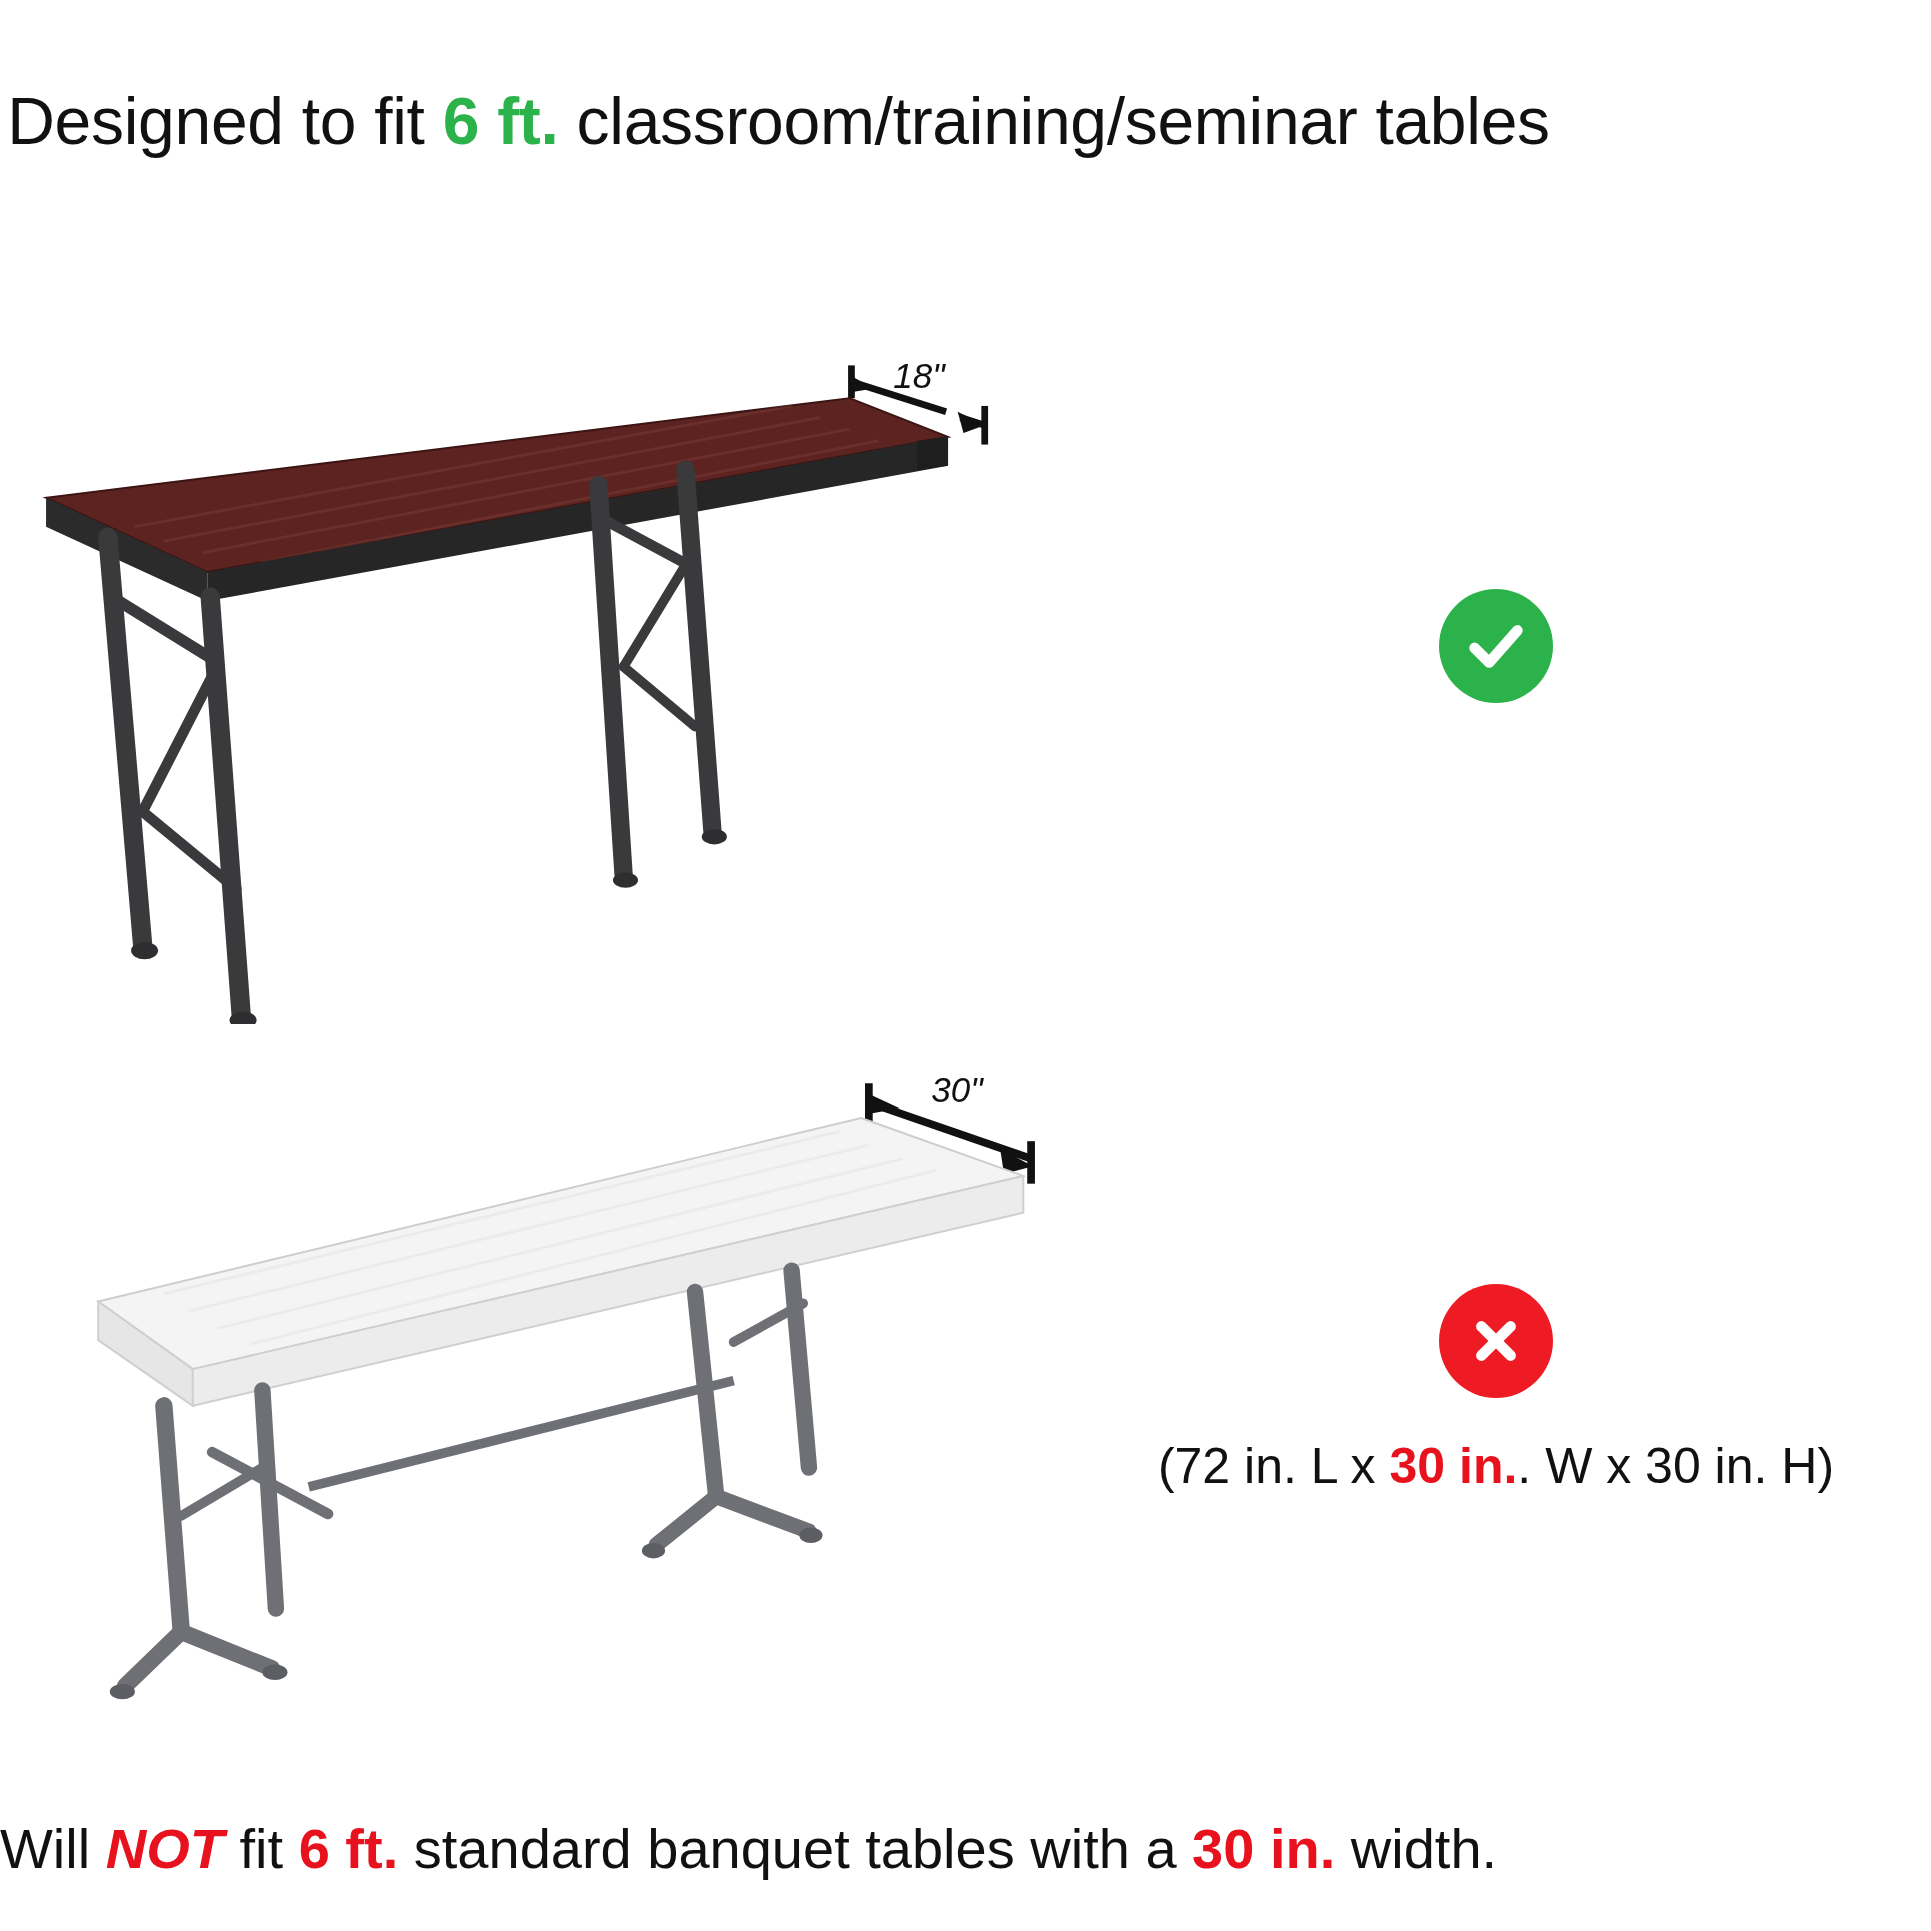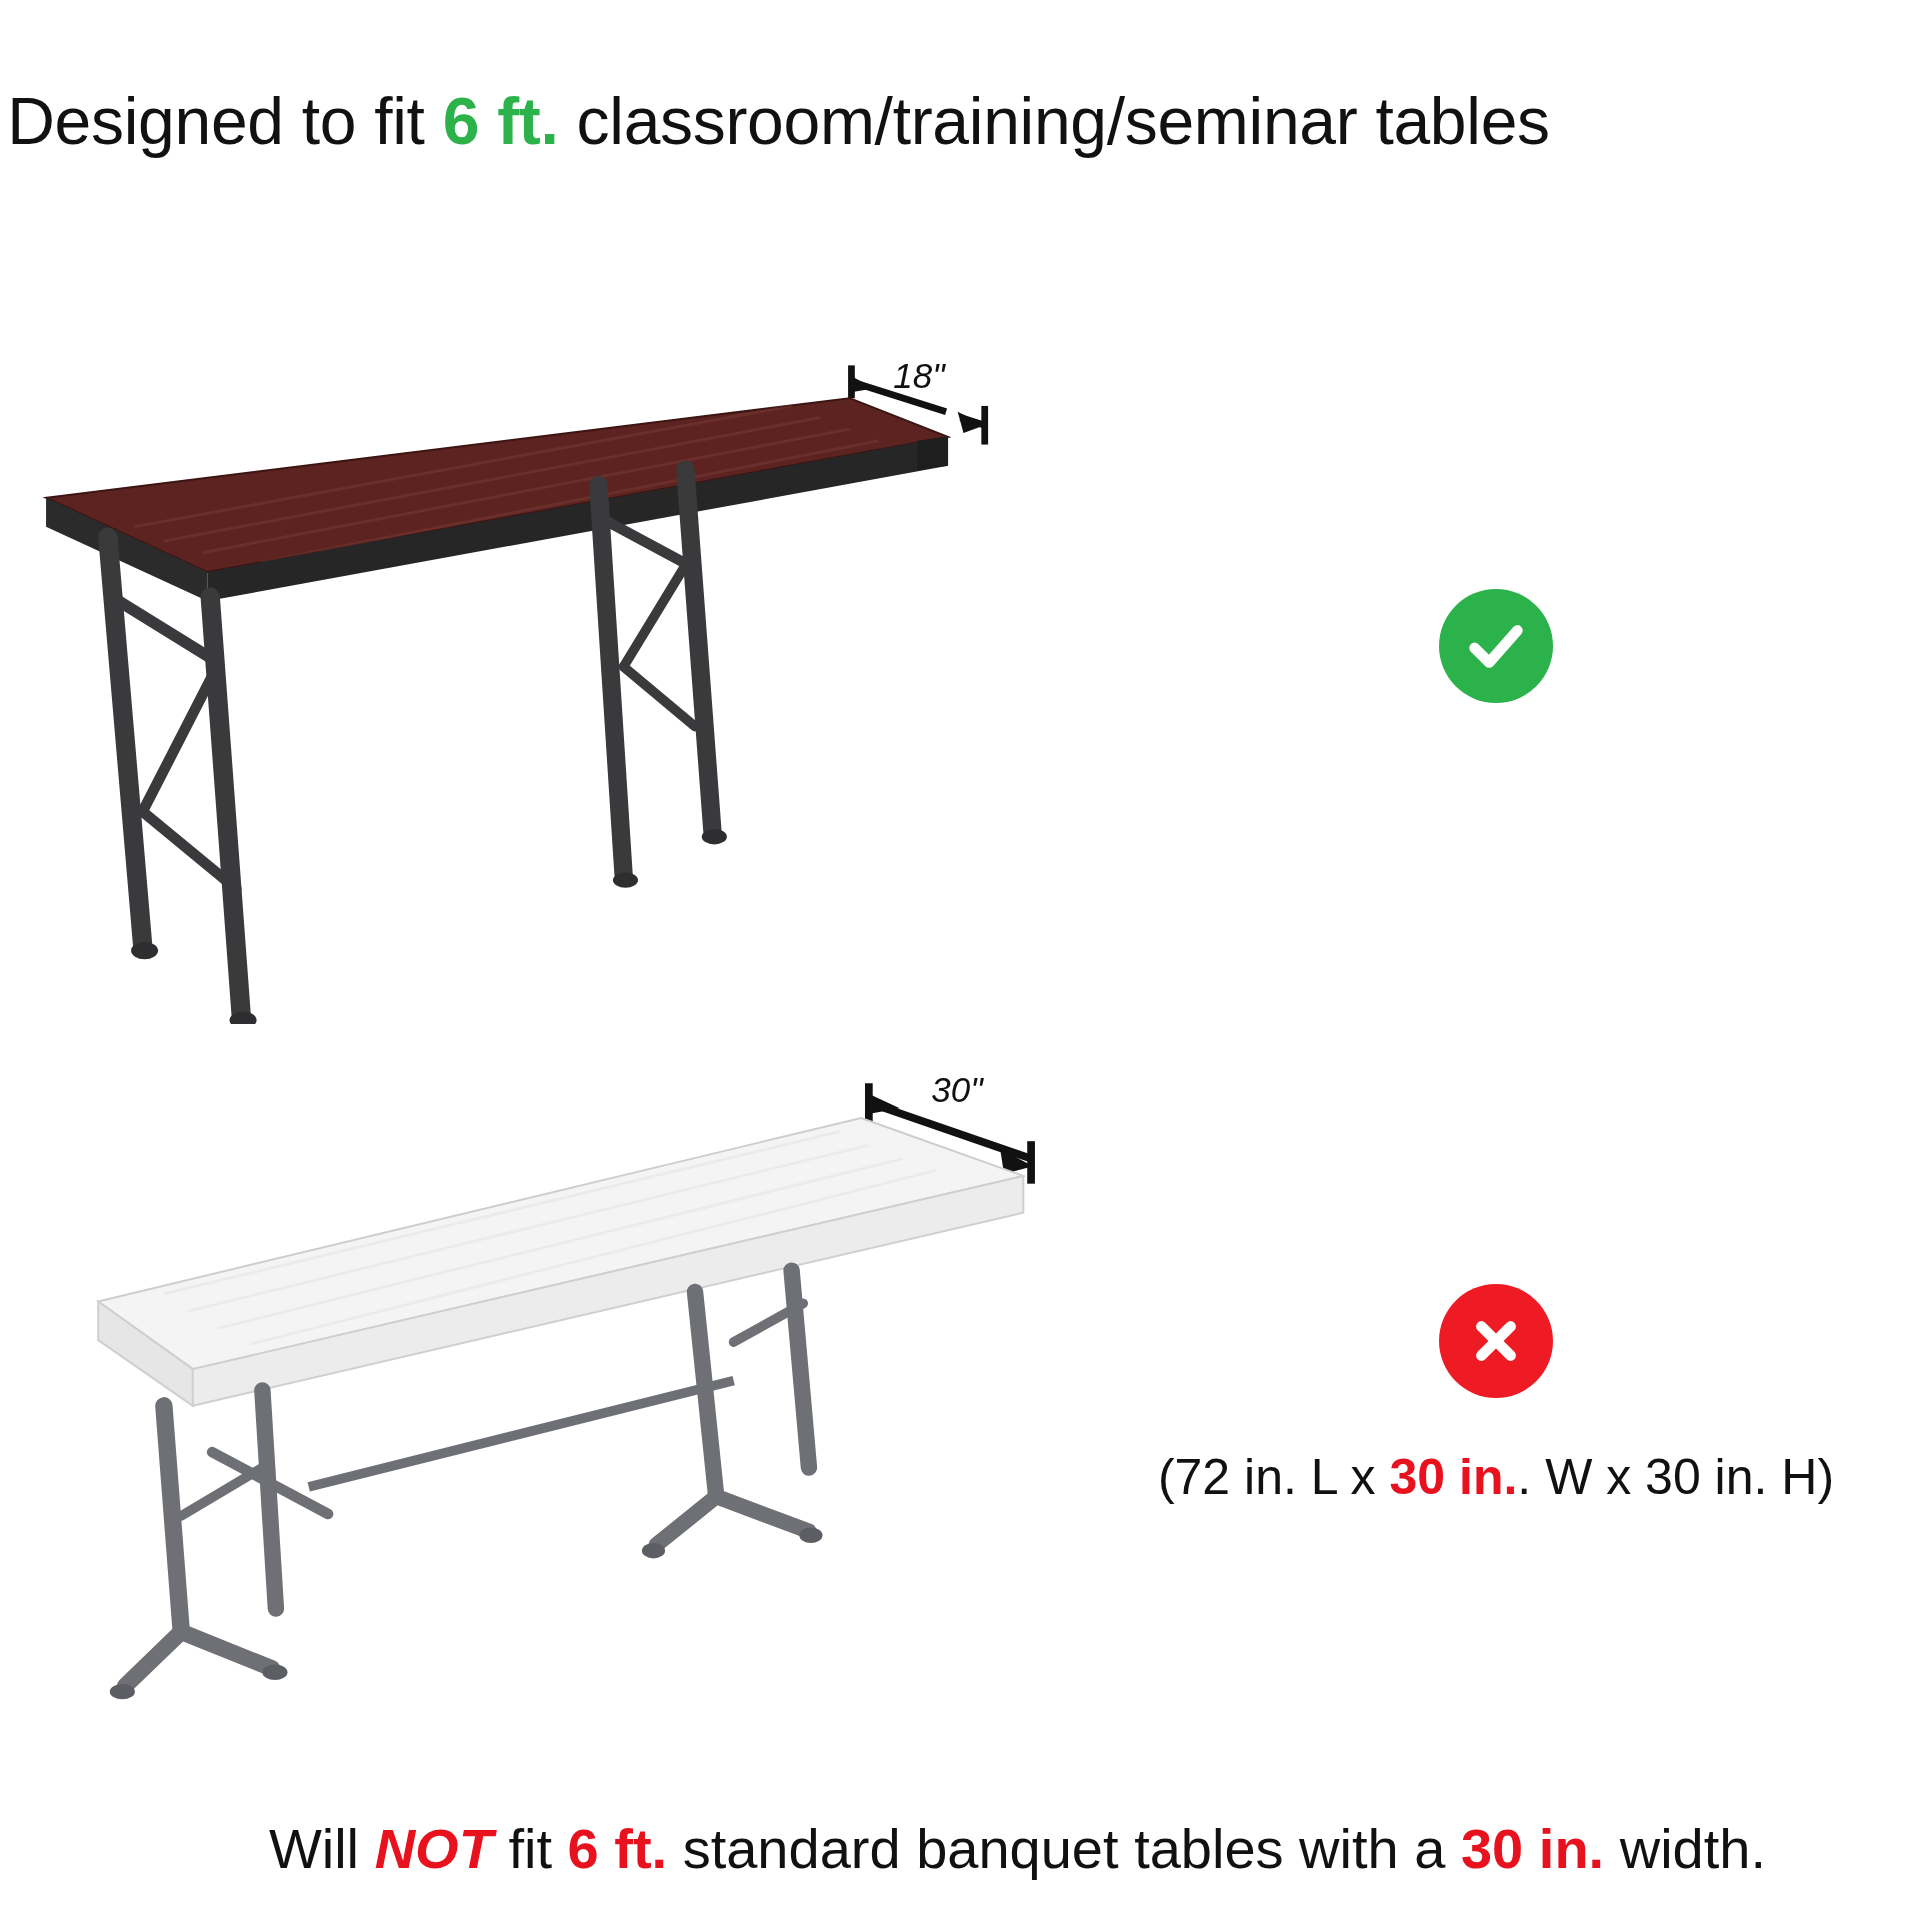--- a/index.html
+++ b/index.html
@@ -31,21 +31,21 @@
   .headline .ln { display: block; }
   .green-b { color: #2cb24a; font-weight: bold; }
   .red-b   { color: #e8121e; font-weight: bold; }
 
   
   .footline {
     position: absolute;
     left: 0;
     top: 1815px;
     width: 1766px;
-    text-align: right;
+    text-align: left;
     font-size: 56px;
     line-height: 1.2;
     color: #111111;
     white-space: nowrap;
   }
   .footline .not {
     color: #e8121e;
     font-weight: bold;
     font-style: italic;
   }
@@ -93,21 +93,21 @@
   .dim-caption {
     position: absolute;
     left: 0;
     width: 830px;
     text-align: center;
     font-size: 50px;
     color: #111111;
     white-space: nowrap;
   }
   #cap-good { top: 391px; }
-  #cap-bad  { top: 386px; }
+  #cap-bad  { top: 375px; }
 
   
   .dim-label {
     position: absolute;
     font-style: italic;
     font-size: 35px;
     color: #111111;
     font-family: "Liberation Sans", sans-serif;
   }
 

